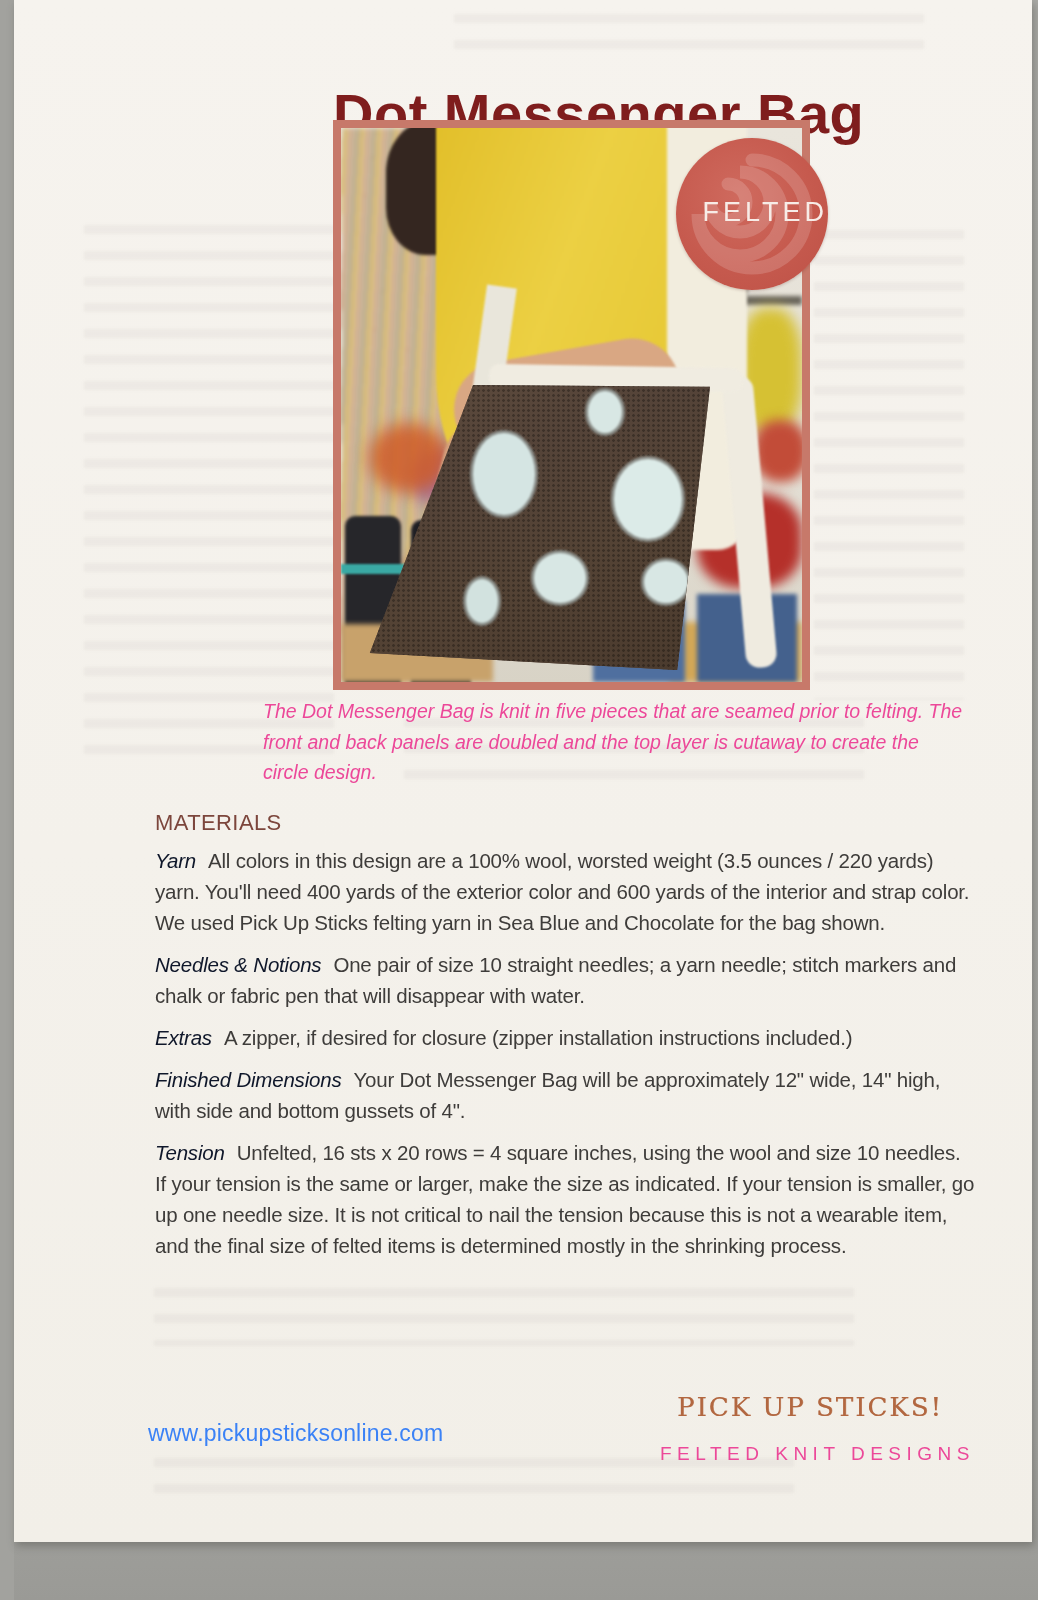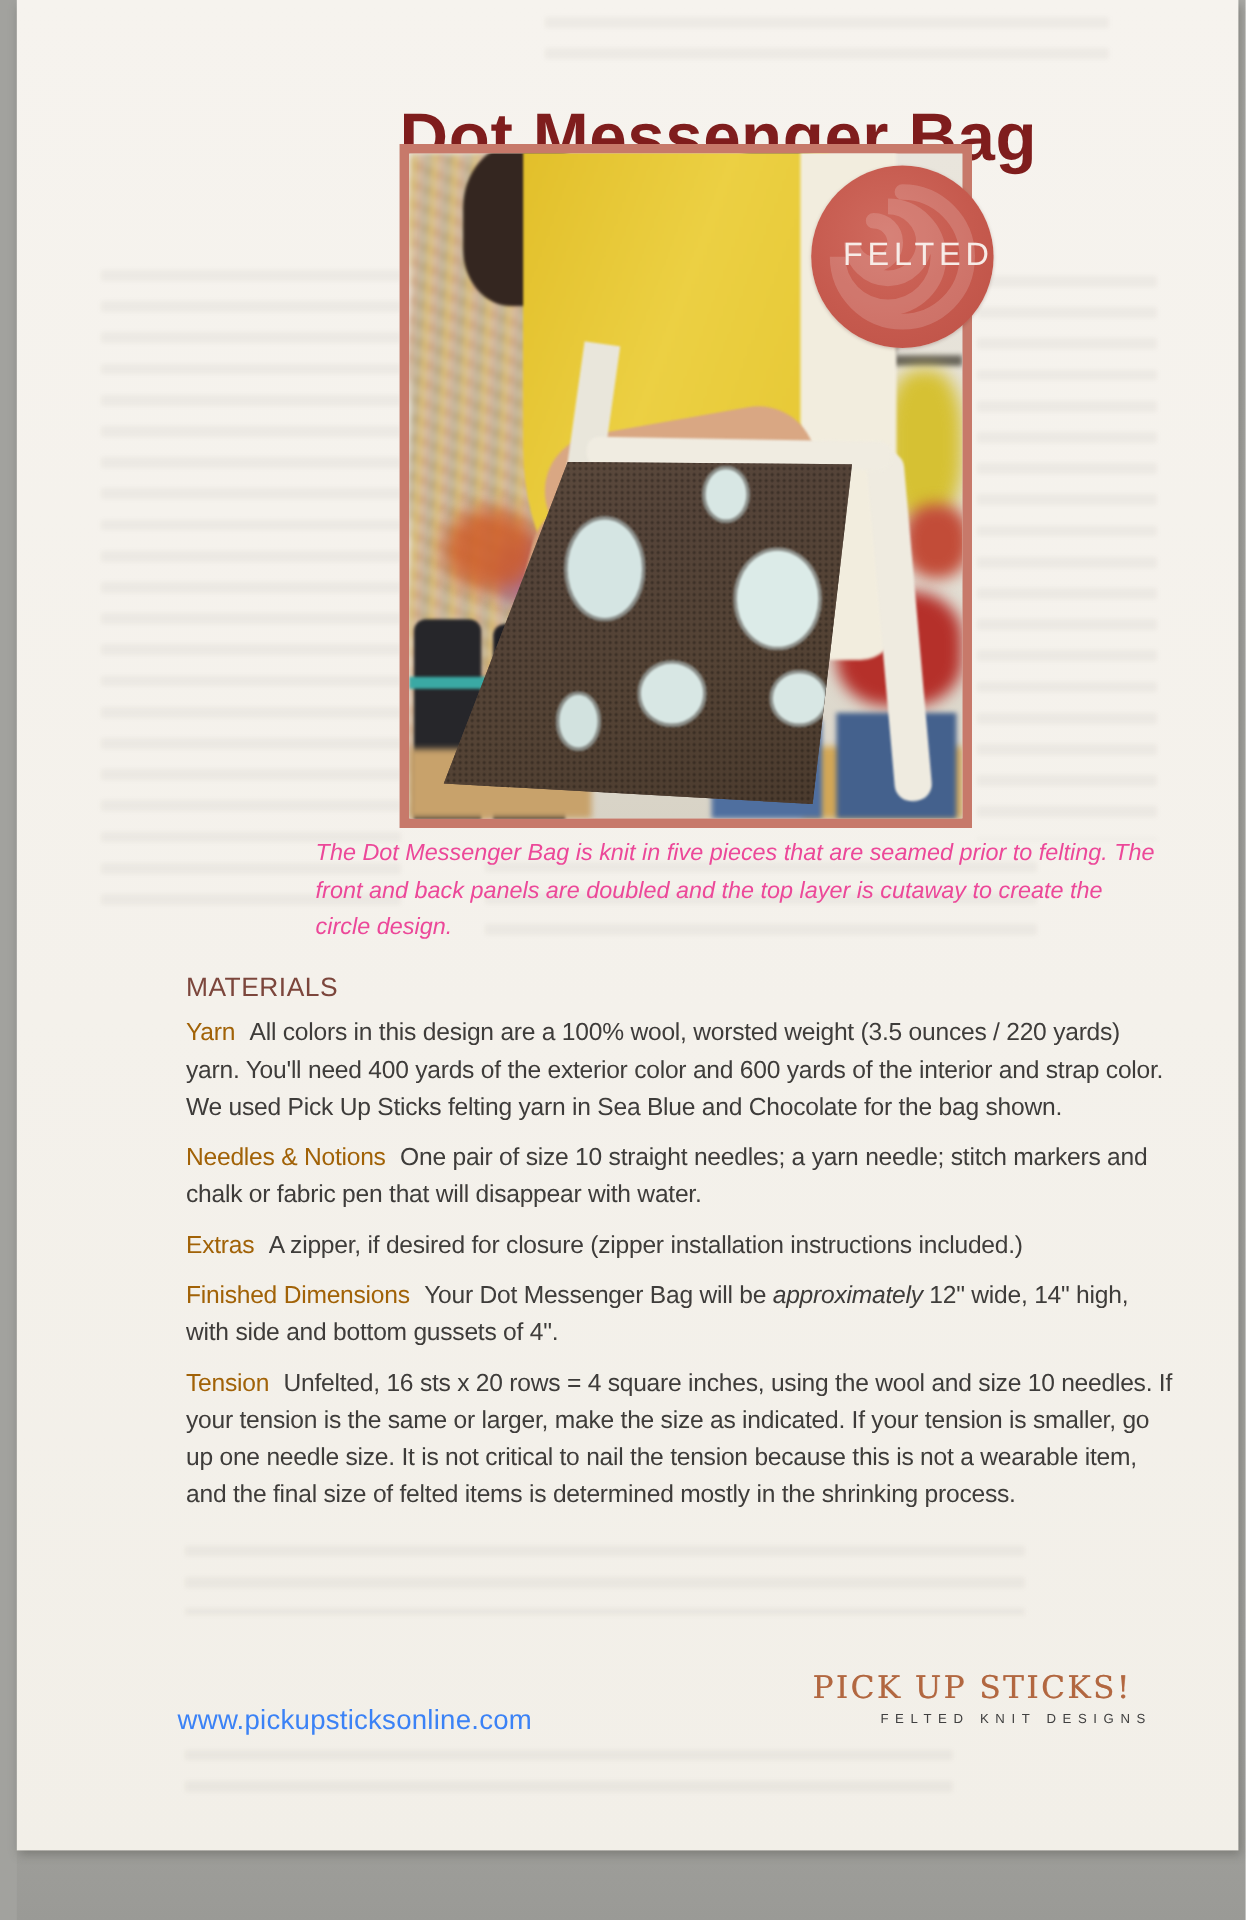--- a/index.html
+++ b/index.html
@@ -45,35 +45,35 @@
   .caption div{white-space:nowrap;}
   .materials-heading{
     position:absolute;left:155px;top:810px;
     font-size:22px;color:#7c463c;letter-spacing:0.4px;
   }
   .body-copy{
     position:absolute;left:155px;top:845px;width:822px;
     font-size:20.5px;line-height:31px;color:#3e3c3a;letter-spacing:-0.2px;
   }
   .body-copy p{margin:0 0 11px 0;}
-  .sec-label{color:#a16207;margin-right:12px;}
-  .inline-em{font-style:italic;}
+  .sec-label{font-style:italic;color:#0f172a;margin-right:12px;}
+  .inline-em{}
   .footer-url{
     position:absolute;left:148px;top:1420px;
     font-size:23px;color:#3b82f6;letter-spacing:0.2px;
   }
   .footer-logo{
     position:absolute;left:660px;top:1392px;width:300px;text-align:right;color:#b26740;
   }
   .logo-line1{
     font-family:"DejaVu Serif",serif;font-size:26px;letter-spacing:2px;
     text-shadow:0.4px 0.4px 0 rgba(178,103,64,0.6);white-space:nowrap;text-align:center;
   }
   .logo-line2{
-    font-size:11px;letter-spacing:5.5px;margin-top:5px;white-space:nowrap;color:#404040;
+    font-size:19px;letter-spacing:5.5px;margin-top:21px;white-space:nowrap;color:#ec4899;
   }
   .edge-strip-left{position:absolute;left:0;top:0;width:14px;height:1600px;background:#a2a29e;}
 </style>
 </head>
 <body>
 
 <div class="edge-strip-left"></div>
 
 <div class="paper">
 

